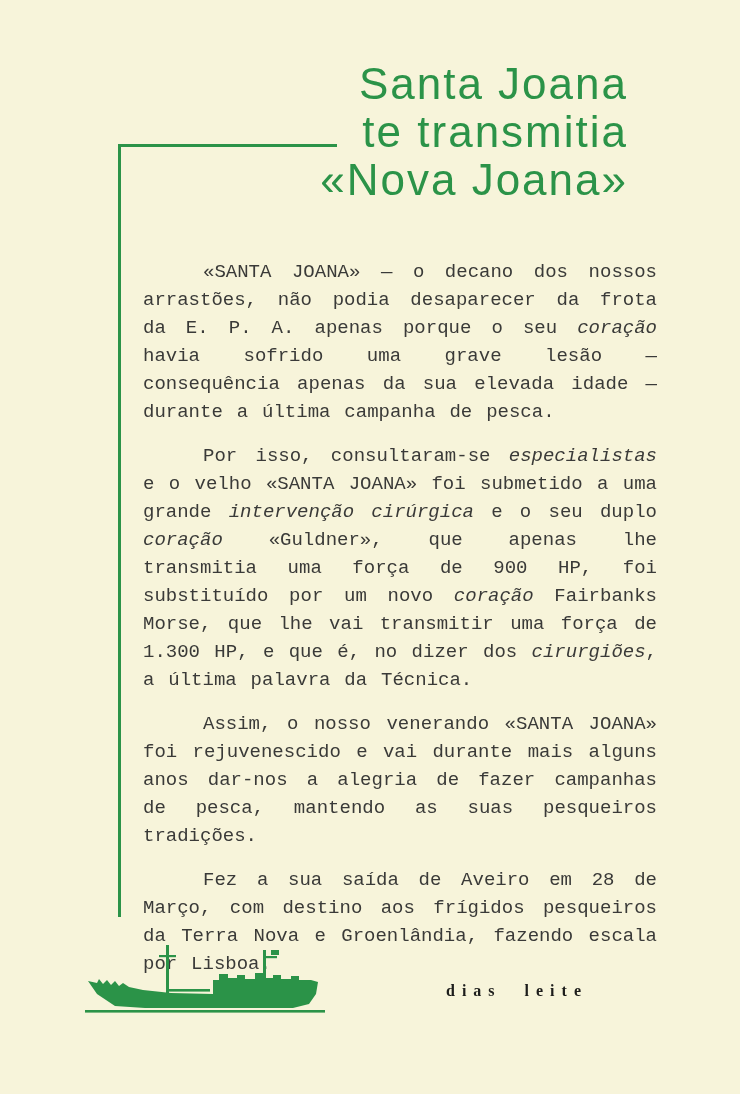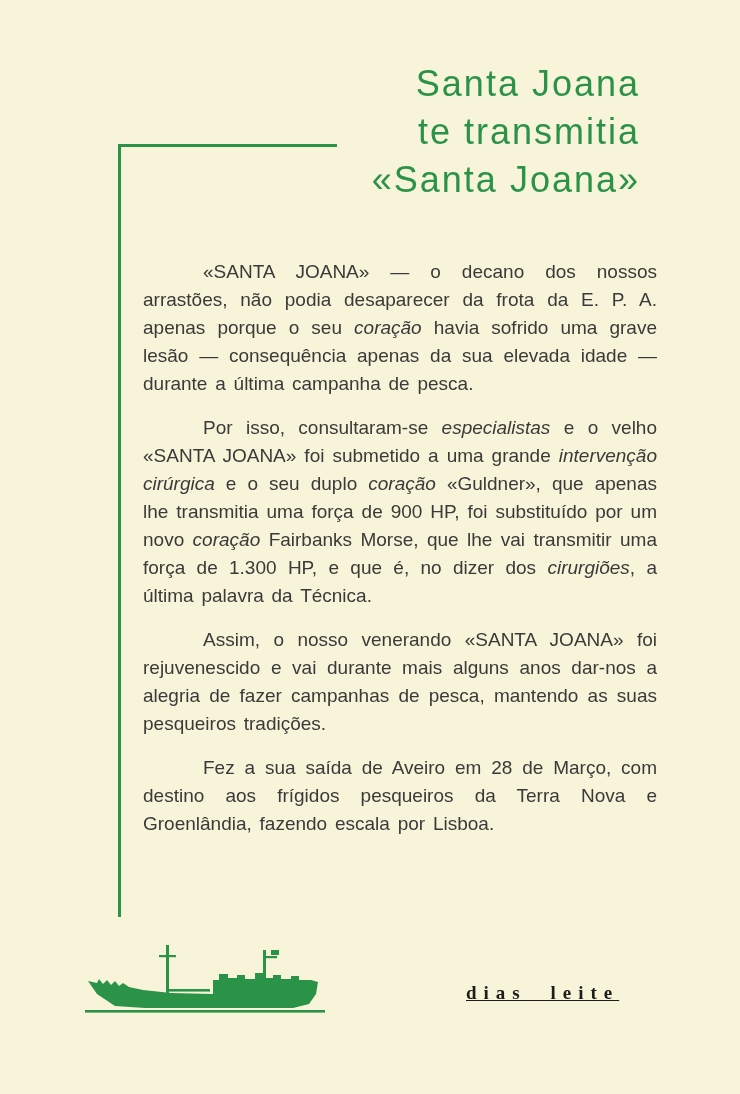--- a/index.html
+++ b/index.html
@@ -14,62 +14,61 @@
   .rule-h {
     position:absolute; left:118px; top:144px; width:219px; height:3px;
     background:var(--green, #2b9348);
   }
   .rule-v {
     position:absolute; left:118px; top:144px; width:3px; height:773px;
     background:var(--green, #2b9348);
   }
 
   .title-block {
-    position:absolute; top:60px; right:100px;
+    position:absolute; top:60px; right:112px;
     text-align:right;
     color:var(--green, #2b9348);
-    font-size:36px; line-height:48px; letter-spacing:2px; font-weight:500;
+    font-size:44px; line-height:48px; letter-spacing:2px; font-weight:500;
   }
 
   .body-block {
     position:absolute; left:143px; top:258px; width:514px;
     font-size:19px; line-height:28px;
     color:var(--ink, #3a3a38);
     text-align:justify; word-spacing:2.5px;
   }
-  .body-block p { margin:0 0 16px 0; text-indent:60px; }
+  .body-block p { margin:0 0 16px 0; text-indent:60px;font-family:Liberation Mono, monospace; }
   .body-block .it { font-style:italic; }
 
   .ship {
     position:absolute; left:84px; top:936px; width:242px; height:80px;
     color:var(--green, #2b9348);
   }
   .ship svg { display:block; width:242px; height:80px; }
 
   .signature {
-    position:absolute; left:466px; top:982px;
+    position:absolute; left:446px; top:982px;
     font-family:"Liberation Serif", serif; font-weight:bold;
-    font-size:19px; letter-spacing:7px; word-spacing:12px;
+    font-size:16px; letter-spacing:7px; word-spacing:12px;
     color:var(--sig, #1d1d1b);
     white-space:nowrap;
-    text-decoration:underline;
   }
 </style>
 </head>
 <body>
 
 <div class="page" style="--bg: #f7f4da; --green: #2b9348; --ink: #3a3a38; --sig: #1d1d1b;">
 
   <div class="rule-h"></div>
   <div class="rule-v"></div>
 
   <h1 class="title-block" style="margin:0; font-weight:500;">
     <div>Santa Joana</div>
     <div>te transmitia</div>
-    <div>«Santa Joana»</div>
+    <div>«Nova Joana»</div>
   </h1>
 
   <div class="body-block">
       <p><span>«SANTA JOANA» — o decano dos nossos arrastões, não podia desaparecer da frota da E. P. A. apenas porque o seu </span><span class="it">coração</span><span> havia sofrido uma grave lesão — consequência apenas da sua elevada idade — durante a última campanha de pesca.</span></p>
       <p><span>Por isso, consultaram-se </span><span class="it">especialistas</span><span> e o velho «SANTA JOANA» foi submetido a uma grande </span><span class="it">intervenção cirúrgica</span><span> e o seu duplo </span><span class="it">coração</span><span> «Guldner», que apenas lhe transmitia uma força de 900 HP, foi substituído por um novo </span><span class="it">coração</span><span> Fairbanks Morse, que lhe vai transmitir uma força de 1.300 HP, e que é, no dizer dos </span><span class="it">cirurgiões</span><span>, a última palavra da Técnica.</span></p>
       <p><span>Assim, o nosso venerando «SANTA JOANA» foi rejuvenescido e vai durante mais alguns anos dar-nos a alegria de fazer campanhas de pesca, mantendo as suas pesqueiros tradições.</span></p>
       <p><span>Fez a sua saída de Aveiro em 28 de Março, com destino aos frígidos pesqueiros da Terra Nova e Groenlândia, fazendo escala por Lisboa.</span></p>
     </div>
 
   <div class="ship">

